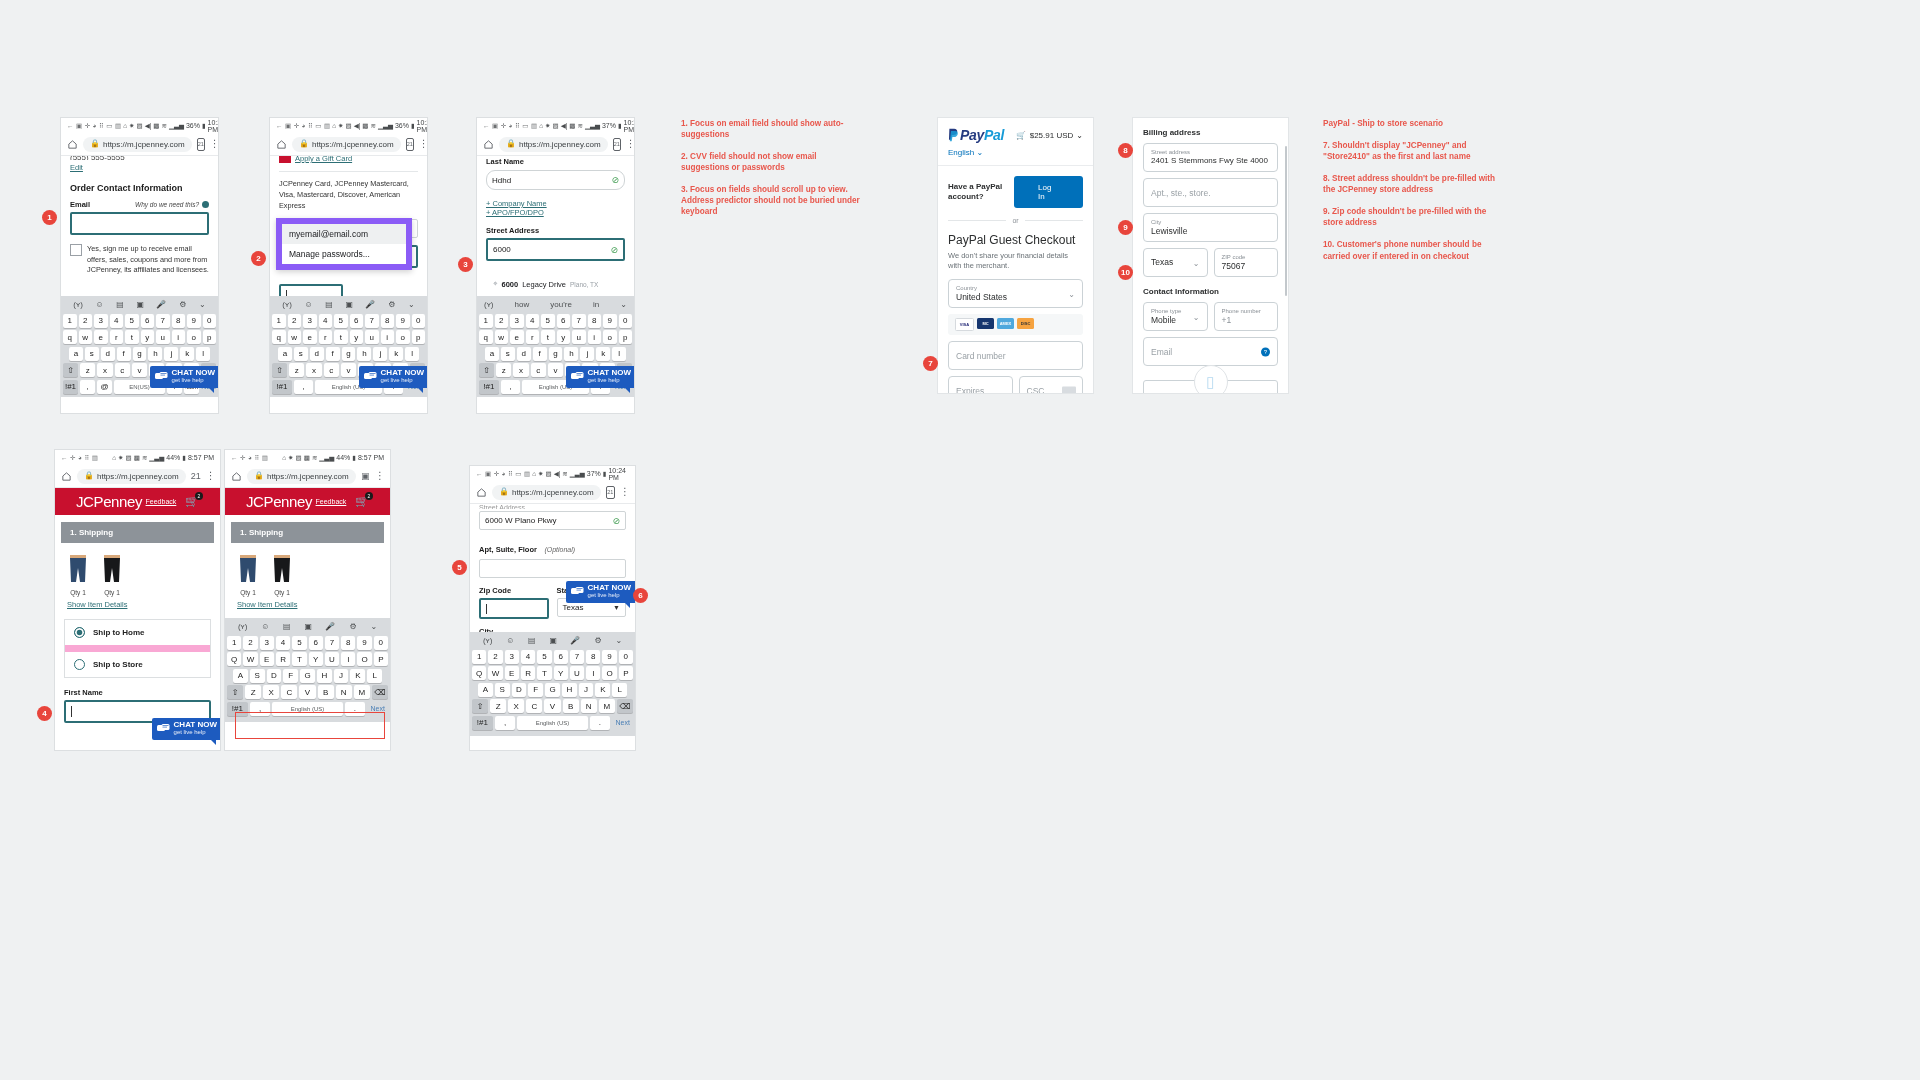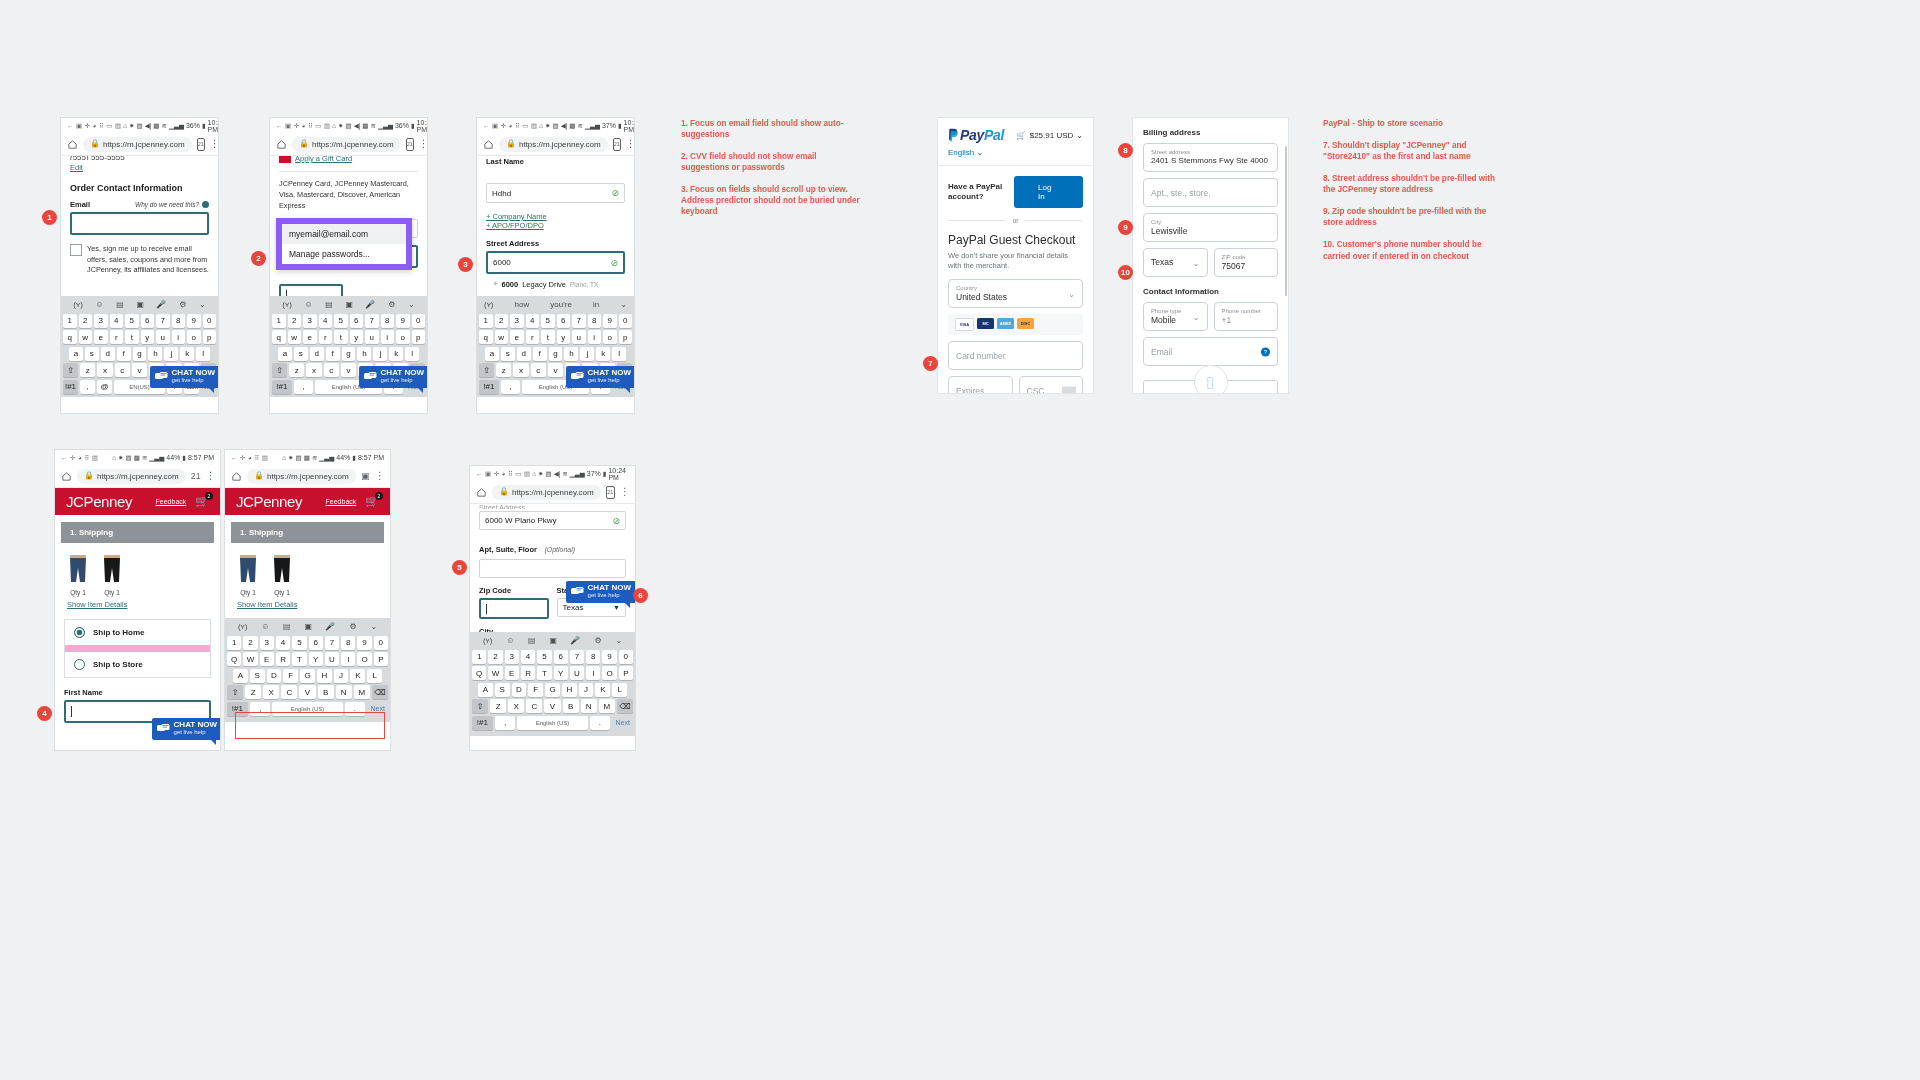--- a/index.html
+++ b/index.html
@@ -63,21 +63,21 @@
   .badge{position:absolute;width:15px;height:15px;border-radius:50%;
     background:#e8453c;color:#fff;font-size:8px;font-weight:bold;
     display:flex;align-items:center;justify-content:center;z-index:40;}
 
   
   .annots{position:absolute;color:#e8574c;font-size:8.2px;font-weight:bold;line-height:1.35;}
   .annots p{margin:0 0 11px 0;}
   .annots p:last-child{margin-bottom:0;}
 
   
-  .jcp-hd{background:#c8102e;height:27px;display:flex;align-items:center;padding:0 11px;}
+  .jcp-hd{background:#c8102e;height:27px;display:flex;align-items:center;padding:0 21px;}
   .jcp-logo{color:#fff;font-size:15px;letter-spacing:-.4px;}
   .jcp-fb{margin-left:auto;color:#fff;font-size:7px;text-decoration:underline;}
   .cart{position:relative;margin-left:9px;color:#fff;font-size:11px;}
   .cart .cnt{position:absolute;top:-3px;right:-4px;background:#1a1a1a;color:#fff;
     border-radius:50%;width:8px;height:8px;font-size:5px;display:flex;
     align-items:center;justify-content:center;}
   .stepbar{background:#8d9399;color:#fff;font-size:8px;font-weight:bold;
     padding:6px 9px;margin:7px 6px;}
   .jeans{display:flex;gap:12px;padding:4px 12px 0;}
   .jean{text-align:center;}
@@ -446,21 +446,21 @@
     </span>
     <div class="omnibox">
       <span class="lock">🔒</span>
       <span class="url">https://m.jcpenney.com</span>
     </div>
     <span class="tabcount">21</span>
     <span class="kebab">⋮</span>
   </div>
   <div class="page" style="height:140px;padding:0 9px;position:relative;">
     <div class="lbl" style="margin-top:1px;">Last Name</div>
-    <div class="inp" style="margin-top:17px;height:18px;">
+    <div class="inp" style="margin-top:4px;height:18px;border-radius:9px;">
       <span>Hdhd</span>
       <span class="greencheck">⊘</span>
     </div>
     <a class="link" style="display:block;margin-top:9px;">+ Company Name</a>
     <a class="link" style="display:block;">+ APO/FPO/DPO</a>
     <div class="lbl" style="margin-top:9px;">Street Address</div>
     <div class="inp focus" style="margin-top:3px;height:19px;">
       <span>6000</span>
       <span class="greencheck">⊘</span>
     </div>

